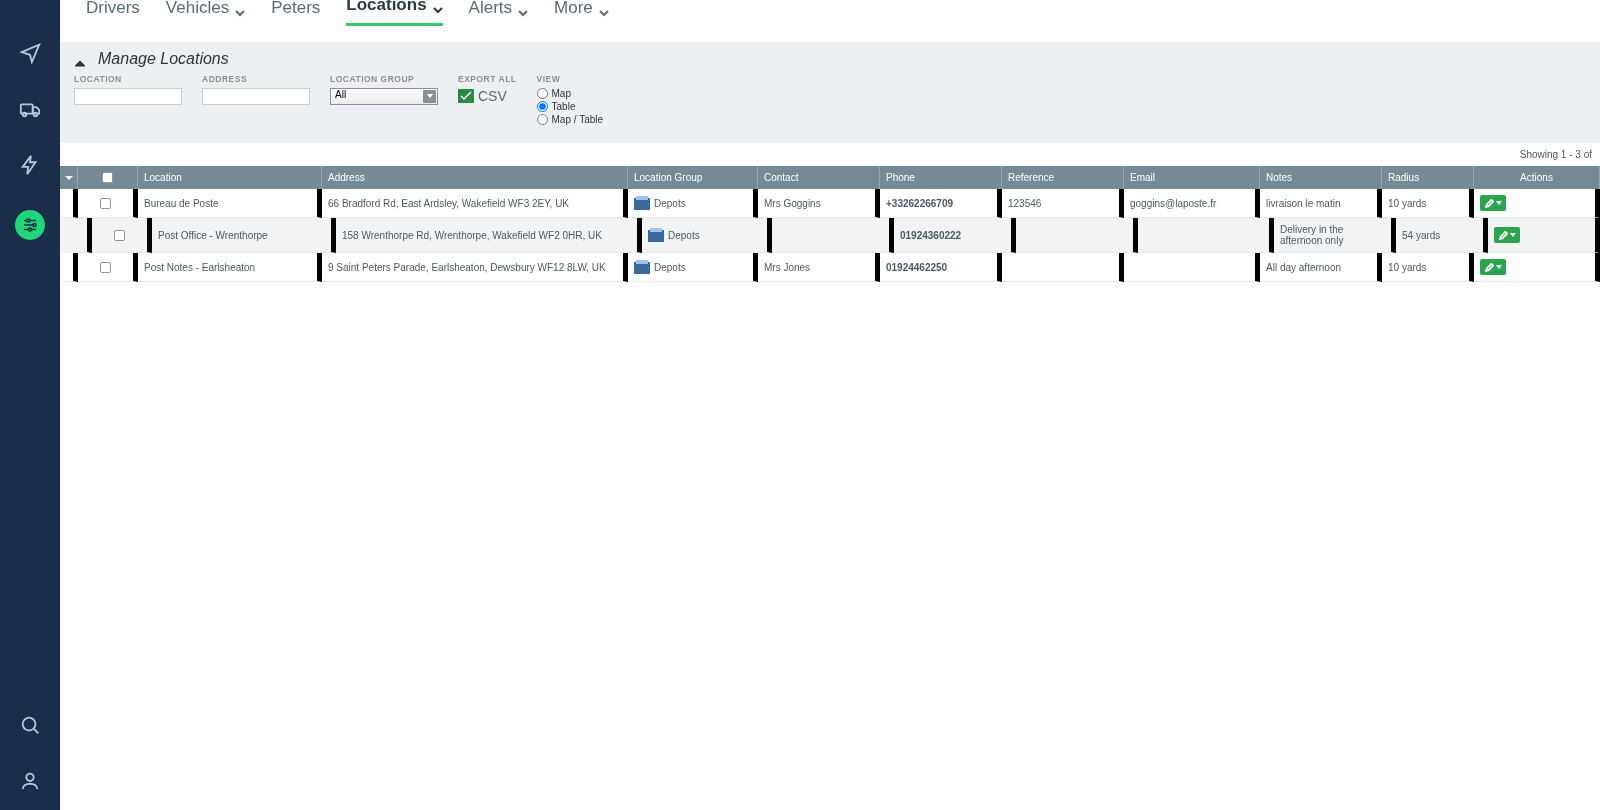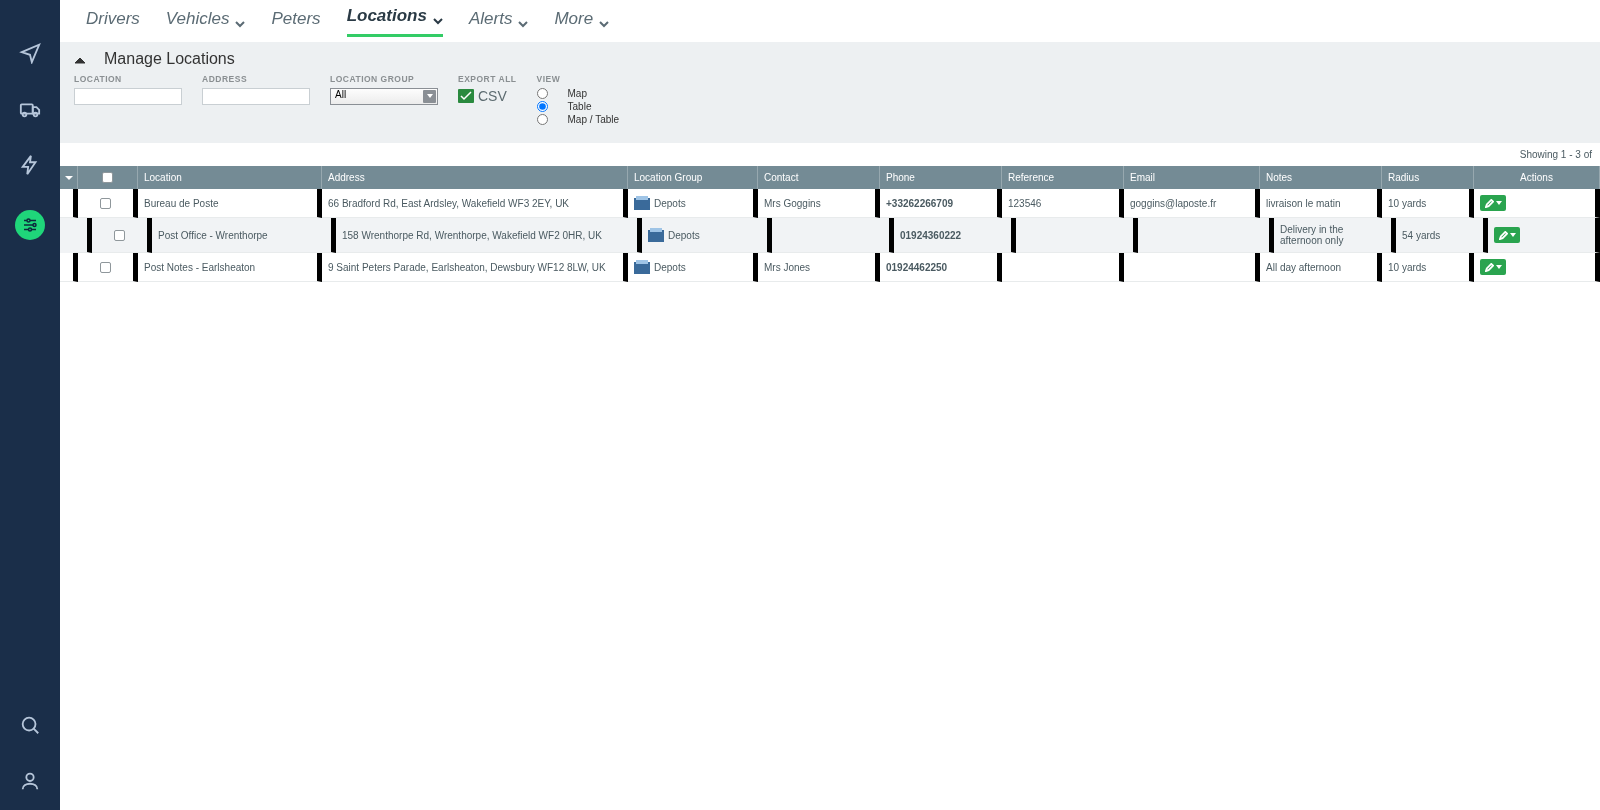--- a/index.html
+++ b/index.html
@@ -22,42 +22,42 @@
   
   .sidebar{width:60px;background:var(--sidebar-bg);display:flex;flex-direction:column;align-items:center;justify-content:space-between;padding:42px 0 18px;}
   .sidebar-top,.sidebar-bottom{display:flex;flex-direction:column;align-items:center;gap:34px;}
   .sidebar-icon{width:22px;height:22px;display:flex;align-items:center;justify-content:center;color:var(--sidebar-icon);cursor:pointer;}
   .sidebar-icon svg{width:22px;height:22px;stroke:currentColor;fill:none;stroke-width:2;}
   .sidebar-icon.circle{width:30px;height:30px;border-radius:50%;background:var(--sidebar-green);color:#fff;}
   .sidebar-icon.circle svg{width:18px;height:18px;stroke:#0d2a3d;}
   
   .main{flex:1;display:flex;flex-direction:column;background:#fff;}
   
-  .topnav{height:42px;display:flex;align-items:flex-end;gap:26px;padding:5px 26px;font-style:italic;}
+  .topnav{height:42px;display:flex;align-items:flex-end;gap:26px;padding:16px 26px;}
   .topnav-item{font-size:17px;color:var(--topnav-text);padding:0 0 8px;display:flex;align-items:center;gap:6px;cursor:pointer;}
   .topnav-item.active{color:var(--topnav-active);font-weight:600;border-bottom:3px solid var(--accent-underline);}
   .chev{width:10px;height:10px;}
   .chev svg{width:10px;height:10px;stroke:currentColor;fill:none;stroke-width:2;}
   
   .filterbar{background:var(--filter-bg);padding:8px 14px 18px;}
-  .manage-row{display:flex;align-items:center;gap:18px;color:#333;margin-bottom:6px;}
+  .manage-row{display:flex;align-items:flex-end;gap:12px;color:#333;margin-bottom:6px;font-style:italic;}
   .manage-row .caret{width:12px;height:12px;}
   .manage-row .caret svg{width:12px;height:12px;stroke:#333;fill:#333;}
   .manage-row .title{font-size:16px;color:#333;}
   .filters{display:flex;gap:20px;align-items:flex-start;}
   .fcol{display:flex;flex-direction:column;gap:4px;}
   .flabel{font-size:8.5px;letter-spacing:0.5px;color:var(--label-text);text-transform:uppercase;font-weight:600;}
   .finput{width:108px;height:17px;border:1px solid #c9cfd3;background:#fff;font-size:11px;padding:0 4px;}
   .fselect{width:108px;height:17px;border:1px solid #8a8f95;background:#fff linear-gradient(#fdfdfd,#ececec);font-size:10px;padding:0 15px 0 4px;position:relative;}
   .fselect::after{content:"";position:absolute;right:1px;top:1px;width:13px;height:13px;background:#8a8f95;border-radius:1px;}
   .fselect .arrow{position:absolute;right:4px;top:5px;width:0;height:0;border-left:3px solid transparent;border-right:3px solid transparent;border-top:4px solid #fff;z-index:1;}
   .csv{display:flex;align-items:center;gap:4px;font-size:14px;color:#5c6b70;margin-top:0;}
   .csv-icon{width:16px;height:14px;}
   .view-radios{display:flex;flex-direction:column;gap:2px;font-size:10px;color:#333;}
-  .view-radios label{display:flex;align-items:center;gap:20px;}
+  .view-radios label{display:flex;align-items:center;gap:4px;}
   .view-radios input{width:11px;height:11px;margin:0;}
   
   .statusline{display:flex;justify-content:flex-end;align-items:center;font-size:10px;color:#4a5a61;padding:6px 8px 6px;}
   
   .table{display:flex;flex-direction:column;width:100%;font-size:10px;color:var(--row-text);}
   .thead,.trow{display:flex;align-items:stretch;}
   .thead{background:var(--header-bg);color:var(--header-text);}
   .cell{border-right:1px solid rgba(255,255,255,0.25);padding:6px 6px;display:flex;align-items:center;}
   .thead .cell{font-size:10px;font-weight:400;}
   .trow .cell{border-right:5px solid #000000;border-bottom:1px solid #e8ebec;}

